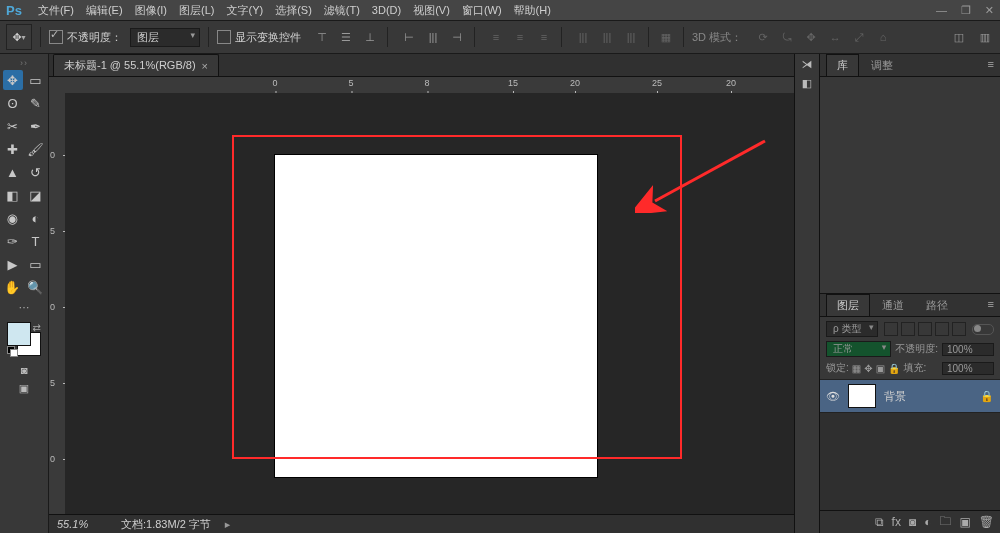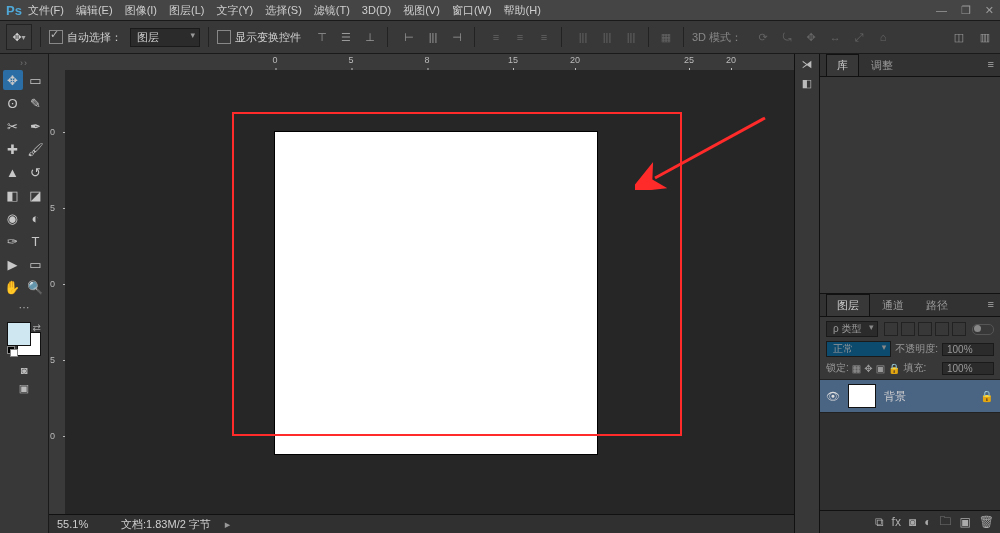--- a/index.html
+++ b/index.html
@@ -25,21 +25,21 @@
     display:flex;flex-direction:column;
   }
 
   
   .menubar{
     height:20px;background:var(--bg-menubar);
     display:flex;align-items:center;padding:0 6px;
     border-bottom:1px solid var(--border-dark);
     position:relative;
   }
-  .menubar .logo{font-weight:bold;color:#4fa8d8;margin-right:0;font-size:13px;}
+  .menubar .logo{font-weight:bold;color:#4fa8d8;margin-right:10px;font-size:13px;}
   .menubar .menu-item{padding:0 6px;cursor:default;}
   .menubar .win-controls{position:absolute;right:6px;display:flex;gap:14px;color:var(--text-dim);}
   .menubar .win-controls span{cursor:default;}
 
   
   .optionsbar{
     height:32px;background:var(--bg-panel);
     border-bottom:1px solid var(--border-dark);
     display:flex;align-items:center;padding:0 6px;gap:8px;
     color:var(--text);
@@ -113,21 +113,21 @@
   .ruler-v .tick{left:1px;transform:translateY(-50%);writing-mode:horizontal-tb;}
   .ruler-v .tick::after{content:"";position:absolute;top:50%;left:13px;height:1px;width:3px;background:#bbb;}
 
   
   .canvas-inner{position:absolute;left:16px;right:0;top:16px;bottom:0;background:var(--bg-canvas);}
   .page{position:absolute;left:210px;top:62px;width:322px;height:322px;background:#fff;box-shadow:0 0 0 1px #000;}
   .annot-box{position:absolute;left:167px;top:42px;width:446px;height:320px;border:2px solid var(--accent-red);pointer-events:none;}
   .annot-arrow{position:absolute;left:570px;top:40px;pointer-events:none;}
 
   .statusbar{height:18px;background:var(--bg-panel-darker);border-top:1px solid #111;display:flex;align-items:center;gap:14px;padding:0 8px;color:var(--text);}
-  .statusbar .zoom{min-width:50px;}
+  .statusbar .zoom{min-width:50px;font-style:italic;}
   .statusbar .doc-arrow{color:#999;}
 
   
   .gap-col{width:24px;background:var(--bg-panel);border-left:1px solid #111;border-right:1px solid #111;display:flex;flex-direction:column;align-items:center;padding-top:4px;gap:6px;}
   .gap-col span{color:#bbb;}
 
   
   .panels-col{width:180px;background:var(--bg-panel);display:flex;flex-direction:column;}
   .panel-tabs{height:22px;background:#323232;border-bottom:1px solid #111;display:flex;align-items:flex-end;padding-left:6px;gap:2px;position:relative;}
   .panel-tab{padding:3px 10px;color:var(--text-dim);cursor:default;}
@@ -138,21 +138,21 @@
   .layers-body{flex:1;display:flex;flex-direction:column;}
   .layers-controls{display:flex;align-items:center;gap:4px;padding:4px 6px;}
   .layers-controls .select{background:#2b2b2b;border:1px solid #1a1a1a;padding:0 16px 0 6px;font-size:10px;color:#999;position:relative;flex:0 0 auto;}
   .layers-controls .select::after{content:"▾";position:absolute;right:4px;top:0;color:#888;font-size:9px;}
   .layers-controls .filters{display:flex;gap:3px;margin-left:2px;}
   .layers-controls .filters span{width:12px;height:12px;border:1px solid #222;display:inline-block;}
   .layers-controls .switch{margin-left:auto;width:20px;height:9px;border:1px solid #555;border-radius:5px;position:relative;}
   .layers-controls .switch::after{content:"";position:absolute;left:1px;top:0px;width:7px;height:7px;border-radius:50%;background:#888;}
 
   .layers-row2{display:flex;align-items:center;padding:0 6px 4px;gap:4px;font-size:10px;color:#999;}
-  .layers-row2 .blend{background:#0c4a6e;border:1px solid #1a1a1a;padding:0 16px 0 6px;position:relative;flex:1;}
+  .layers-row2 .blend{background:#14532d;border:1px solid #1a1a1a;padding:0 16px 0 6px;position:relative;flex:1;}
   .layers-row2 .blend::after{content:"▾";position:absolute;right:4px;top:0;color:#888;font-size:9px;}
   .layers-row2 .opacity-field{background:#2b2b2b;border:1px solid #1a1a1a;padding:0 10px 0 4px;width:36px;position:relative;}
 
   .layers-row3{display:flex;align-items:center;padding:0 6px 4px;gap:3px;font-size:10px;color:#999;}
   .layers-row3 .lock-icons{display:flex;gap:3px;}
   .layers-row3 .lock-icons span{color:#999;}
   .layers-row3 .fill-field{background:#2b2b2b;border:1px solid #1a1a1a;padding:0 10px 0 4px;width:36px;position:relative;margin-left:auto;}
 
   .layer-list{flex:1;overflow:auto;background:#2f2f2f;}
   .layer-item{display:flex;align-items:center;height:32px;background:#4a6484;border-top:1px solid #222;border-bottom:1px solid #222;padding:0 6px;gap:8px;}
@@ -188,21 +188,21 @@
 </div>
 
 <div class="optionsbar">
   <div class="tool-btn">
     <span>✥</span>
       <span style="font-size:8px;color:#aaa;">▾</span>
   </div>
   <div class="sep"></div>
   <label style="display:flex;align-items:center;">
     <span class="checkbox checked"></span>
-    <span>自动选择：</span>
+    <span>不透明度：</span>
   </label>
   <div class="select">
     <span>图层</span>
   </div>
   <div class="sep"></div>
   <label style="display:flex;align-items:center;">
     <span class="checkbox"></span>
     <span>显示变换控件</span>
   </label>
 
@@ -280,29 +280,35 @@
       <div class="swatch-swap">⇄</div>
       <div class="swatch-mini"></div>
     </div>
     <div class="mask-icons">
       <span>◙</span>
       <span>▣</span>
     </div>
   </div>
 
   <div class="doc-col">
+    <div class="doc-tabs">
+      <div class="doc-tab">
+        <span>未标题-1 @ 55.1%(RGB/8)</span>
+        <span class="close">×</span>
+      </div>
+    </div>
     <div class="canvas-wrap">
       <div class="ruler-corner"></div>
       <div class="ruler-h">
         <span class="tick" style="left:210px">0</span>
         <span class="tick" style="left:286px">5</span>
         <span class="tick" style="left:362px">8</span>
         <span class="tick" style="left:448px">15</span>
         <span class="tick" style="left:510px">20</span>
-        <span class="tick" style="left:624px">25</span>
+        <span class="tick" style="left:592px">25</span>
         <span class="tick" style="left:666px">20</span>
 
       </div>
       <div class="ruler-v">
         <span class="tick" style="top:62px">0</span>
         <span class="tick" style="top:138px">5</span>
         <span class="tick" style="top:214px">0</span>
         <span class="tick" style="top:290px">5</span>
         <span class="tick" style="top:366px">0</span>
       </div>

